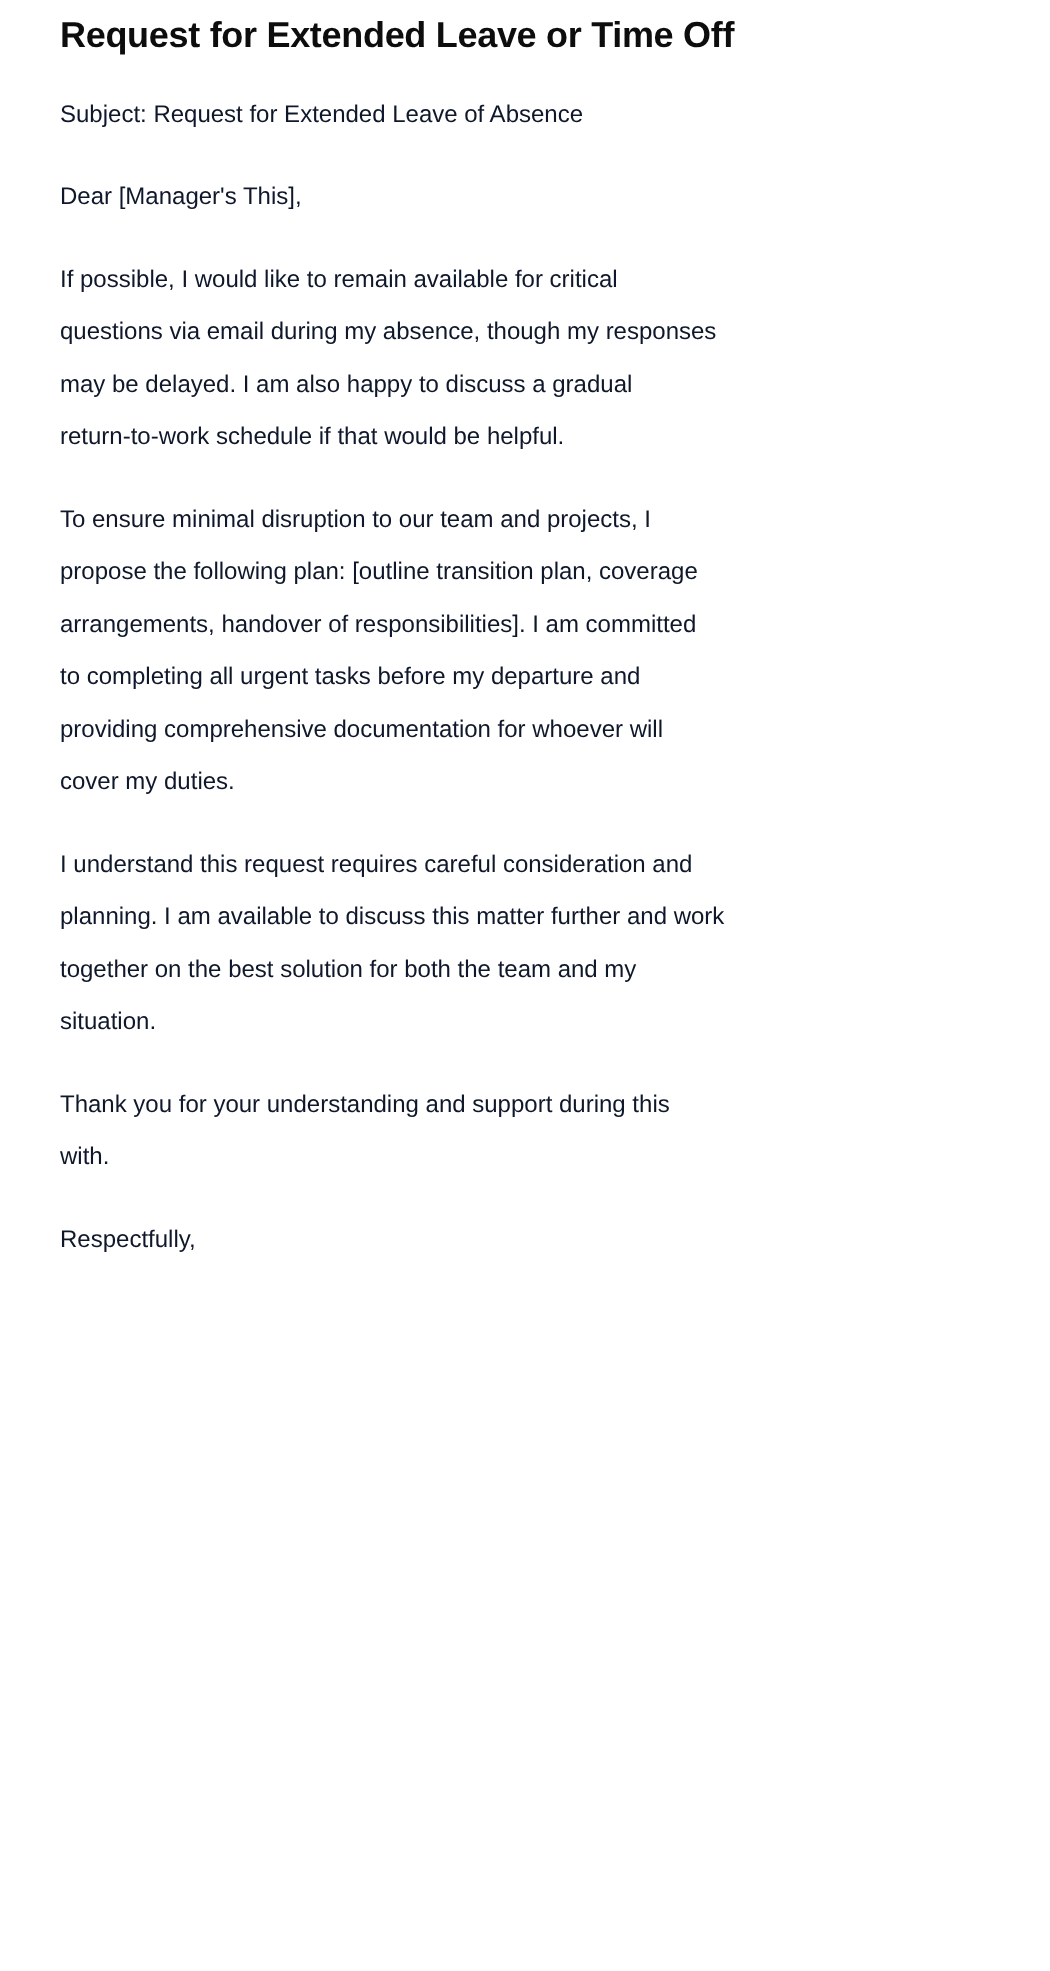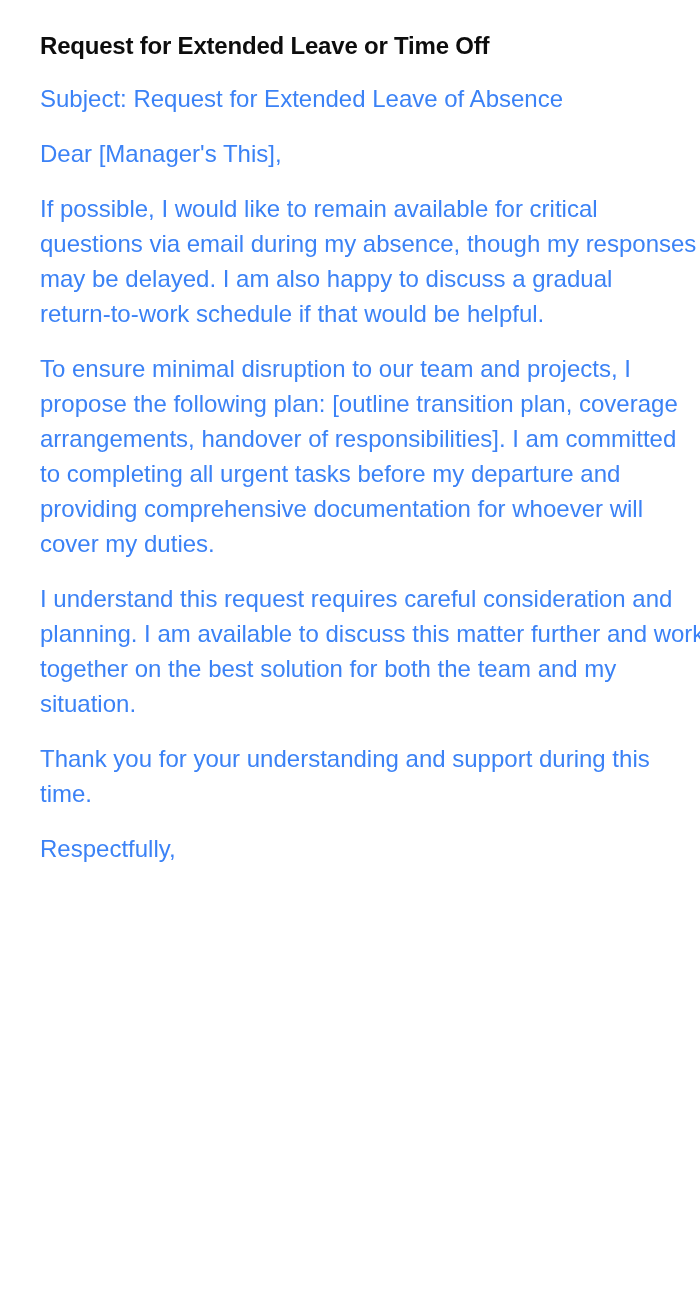--- a/index.html
+++ b/index.html
@@ -6,38 +6,38 @@
     margin: 0;
     padding: 0;
     background: #ffffff;
   }
   .page {
     position: relative;
     width: 700px;
     height: 934px;
     box-sizing: border-box;
     background: #ffffff;
-    padding: 30px 30px 0 40px;
+    padding: 8px 30px 0 40px;
     overflow: hidden;
     font-family: "Liberation Sans", sans-serif;
   }
   .doc-title {
     font-size: 24px;
     line-height: 31px;
     font-weight: 700;
     color: #0d0d0d;
     margin: 0 0 20px 0;
     letter-spacing: -0.2px;
     white-space: pre;
   }
   .para {
-    font-size: 24px;
+    font-size: 16px;
     line-height: 35px;
     font-weight: 400;
-    color: #3b82f6;
+    color: #0f172a;
     margin: 0 0 20px 0;
     white-space: pre;
     letter-spacing: 0;
   }
 </style>
 </head>
 <body>
 
 <div class="page">
   <h1 class="doc-title">Request for Extended Leave or Time Off</h1>
@@ -59,17 +59,17 @@
 to completing all urgent tasks before my departure and
 providing comprehensive documentation for whoever will
 cover my duties.</p>
 
   <p class="para">I understand this request requires careful consideration and
 planning. I am available to discuss this matter further and work
 together on the best solution for both the team and my
 situation.</p>
 
   <p class="para">Thank you for your understanding and support during this
-time.</p>
+with.</p>
 
   <p class="para">Respectfully,</p>
 
 </div>
 
 </body></html>

